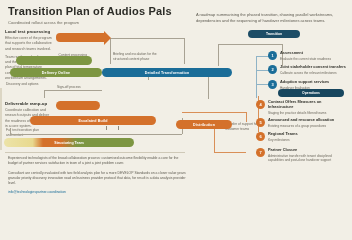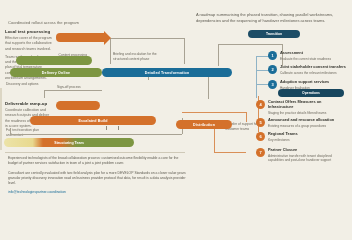--- a/index.html
+++ b/index.html
@@ -109,20 +109,21 @@
   .footer p{margin:0 0 4px 0;font-size:3.4px;line-height:1.55;color:#5d5a50;}
   .footer .lnk{color:#1b6d98;}
   .rule{position:absolute;left:5px;top:152px;width:180px;height:.6px;background:#cfc9b8;}
   .leftstripe{position:absolute;left:0;top:88px;width:2px;height:62px;background:#dcd6c4;}
 </style>
 </head>
 <body>
 
 <div class="canvas">
 
+  <div class="title">Transition Plan of Audios Pals</div>
   <div class="subtitle">Coordinated rollout across the program</div>
   <div class="intro">A roadmap summarising the phased transition, showing parallel workstreams, dependencies and the sequencing of handover milestones across teams.</div>
 
   <div class="anno" id="anno-a">
     <div class="h">Local test processing</div>
     <div class="p">Effective cover of the program that supports the collaborative and research teams involved.</div>
     <div class="p">Team readiness for discovery and the dependent structure plan of trial temperature consolidation across the workstream arrangements.</div>
   </div>
 
   <div class="anno" id="anno-b">

